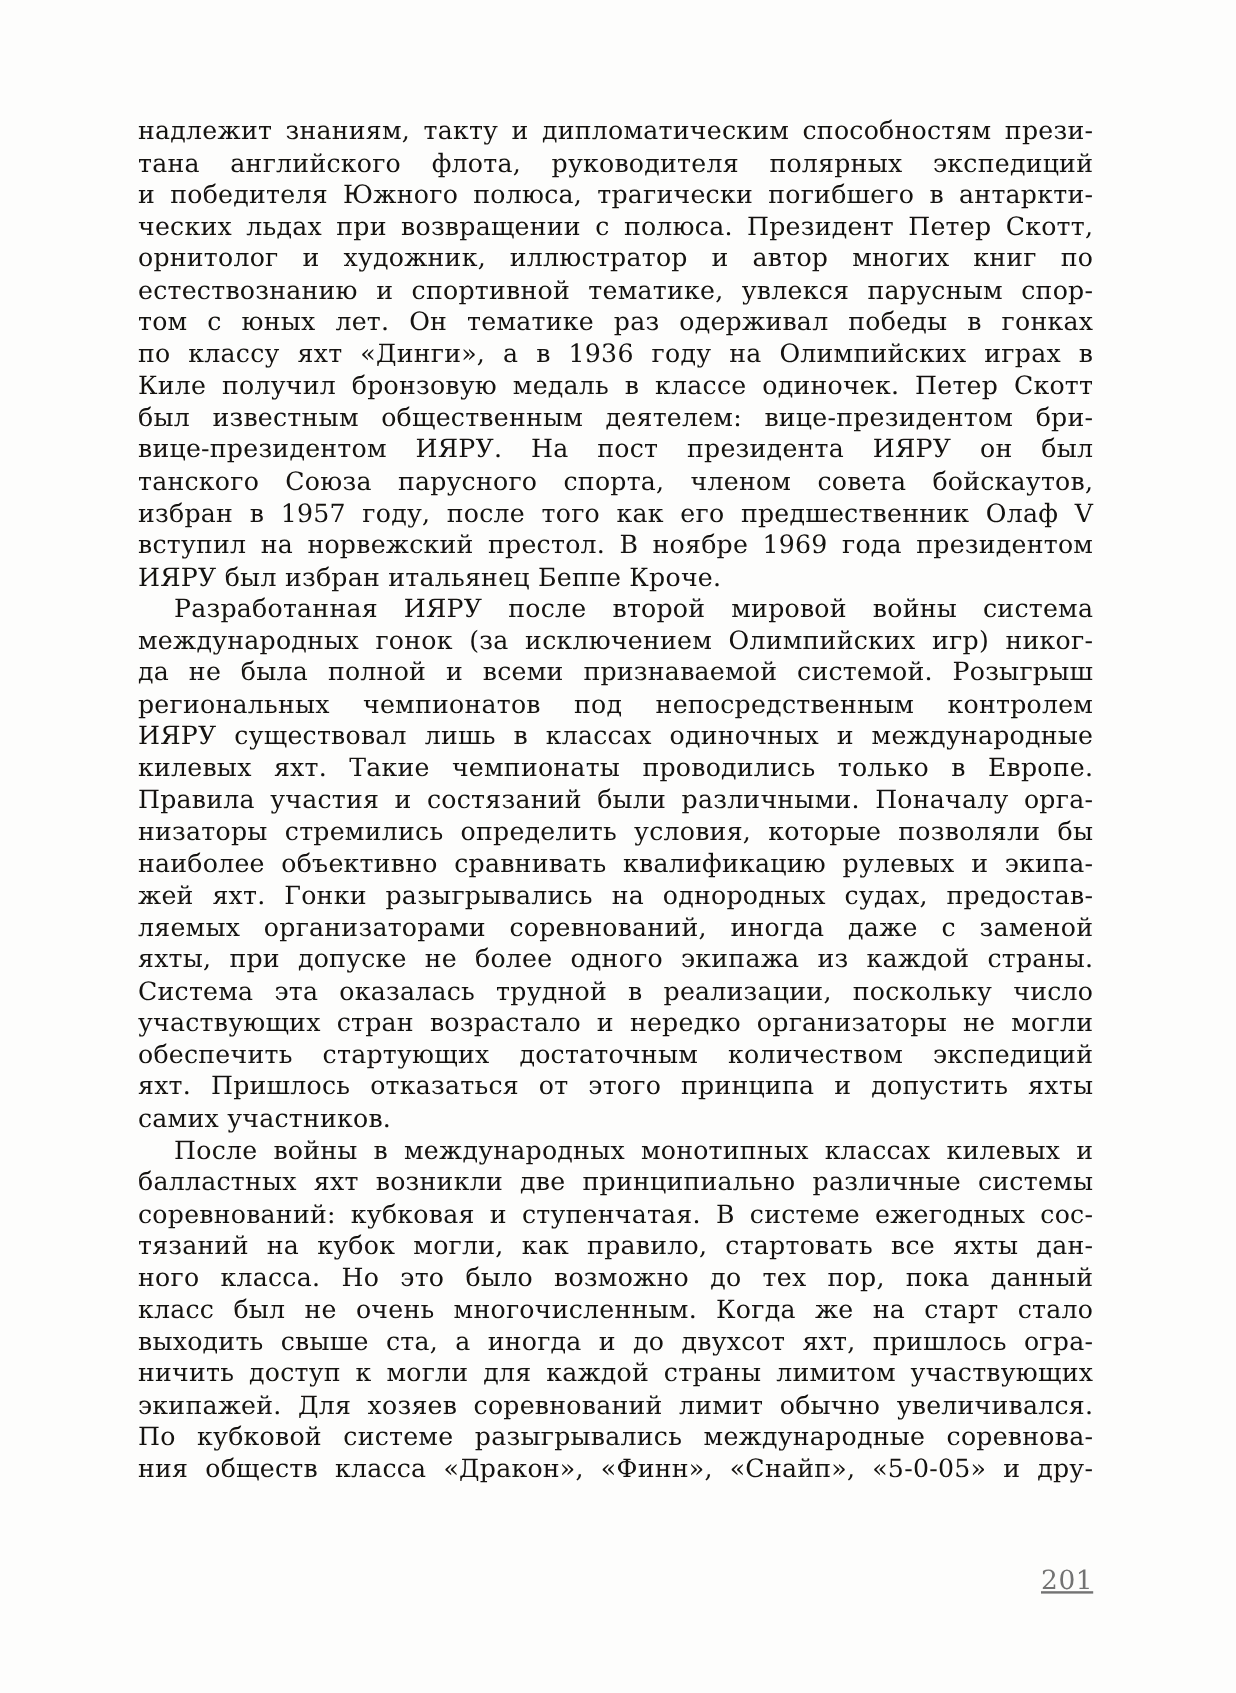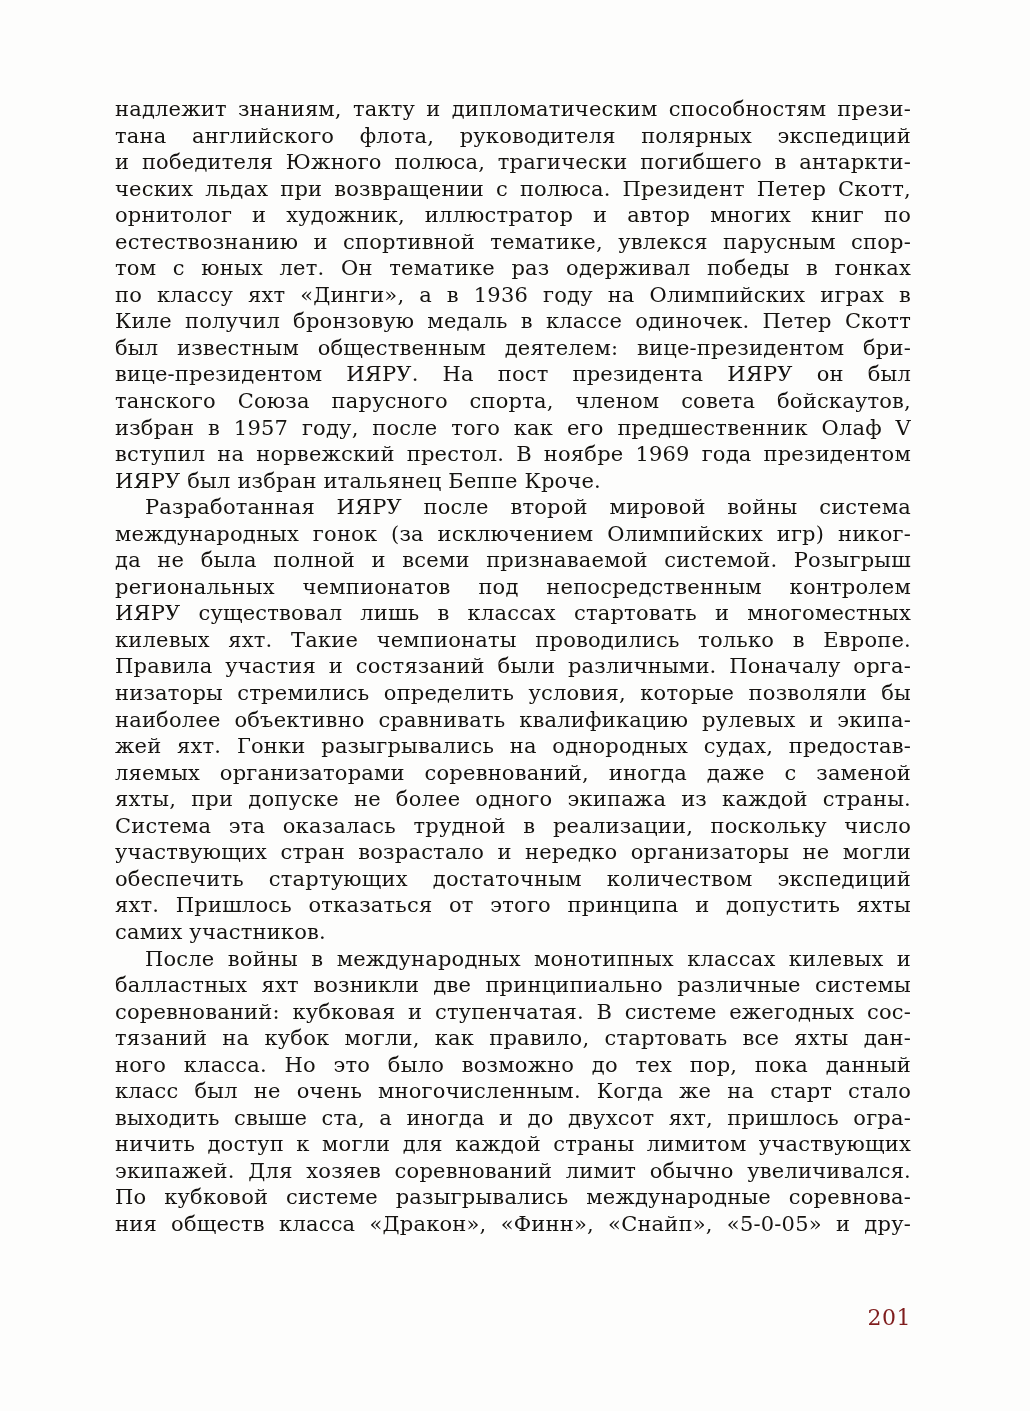--- a/index.html
+++ b/index.html
@@ -45,22 +45,23 @@
     text-indent: 30px;
   }
   .page-number {
     position: absolute;
     left: 115px;
     top: 1305px;
     width: 796px;
     text-align: right;
     font-size: 22px;
     line-height: 26px;
-    color: #7f1d1d;
+    color: #737373;
     letter-spacing: 0.5px;
+    text-decoration: underline;
   }
 </style>
 </head>
 <body>
 
 <div class="book-page">
   <div class="page-text">
       <div class="line">надлежит знаниям, такту и дипломатическим способностям прези-</div>
       <div class="line">тана английского флота, руководителя полярных экспедиций</div>
       <div class="line">и победителя Южного полюса, трагически погибшего в антаркти-</div>
@@ -73,21 +74,21 @@
       <div class="line">был известным общественным деятелем: вице-президентом бри-</div>
       <div class="line">вице-президентом ИЯРУ. На пост президента ИЯРУ он был</div>
       <div class="line">танского Союза парусного спорта, членом совета бойскаутов,</div>
       <div class="line">избран в 1957 году, после того как его предшественник Олаф V</div>
       <div class="line">вступил на норвежский престол. В ноябре 1969 года президентом</div>
       <div class="line para-end">ИЯРУ был избран итальянец Беппе Кроче.</div>
       <div class="line indent">Разработанная ИЯРУ после второй мировой войны система</div>
       <div class="line">международных гонок (за исключением Олимпийских игр) никог-</div>
       <div class="line">да не была полной и всеми признаваемой системой. Розыгрыш</div>
       <div class="line">региональных чемпионатов под непосредственным контролем</div>
-      <div class="line">ИЯРУ существовал лишь в классах стартовать и многоместных</div>
+      <div class="line">ИЯРУ существовал лишь в классах одиночных и международные</div>
       <div class="line">килевых яхт. Такие чемпионаты проводились только в Европе.</div>
       <div class="line">Правила участия и состязаний были различными. Поначалу орга-</div>
       <div class="line">низаторы стремились определить условия, которые позволяли бы</div>
       <div class="line">наиболее объективно сравнивать квалификацию рулевых и экипа-</div>
       <div class="line">жей яхт. Гонки разыгрывались на однородных судах, предостав-</div>
       <div class="line">ляемых организаторами соревнований, иногда даже с заменой</div>
       <div class="line">яхты, при допуске не более одного экипажа из каждой страны.</div>
       <div class="line">Система эта оказалась трудной в реализации, поскольку число</div>
       <div class="line">участвующих стран возрастало и нередко организаторы не могли</div>
       <div class="line">обеспечить стартующих достаточным количеством экспедиций</div>

